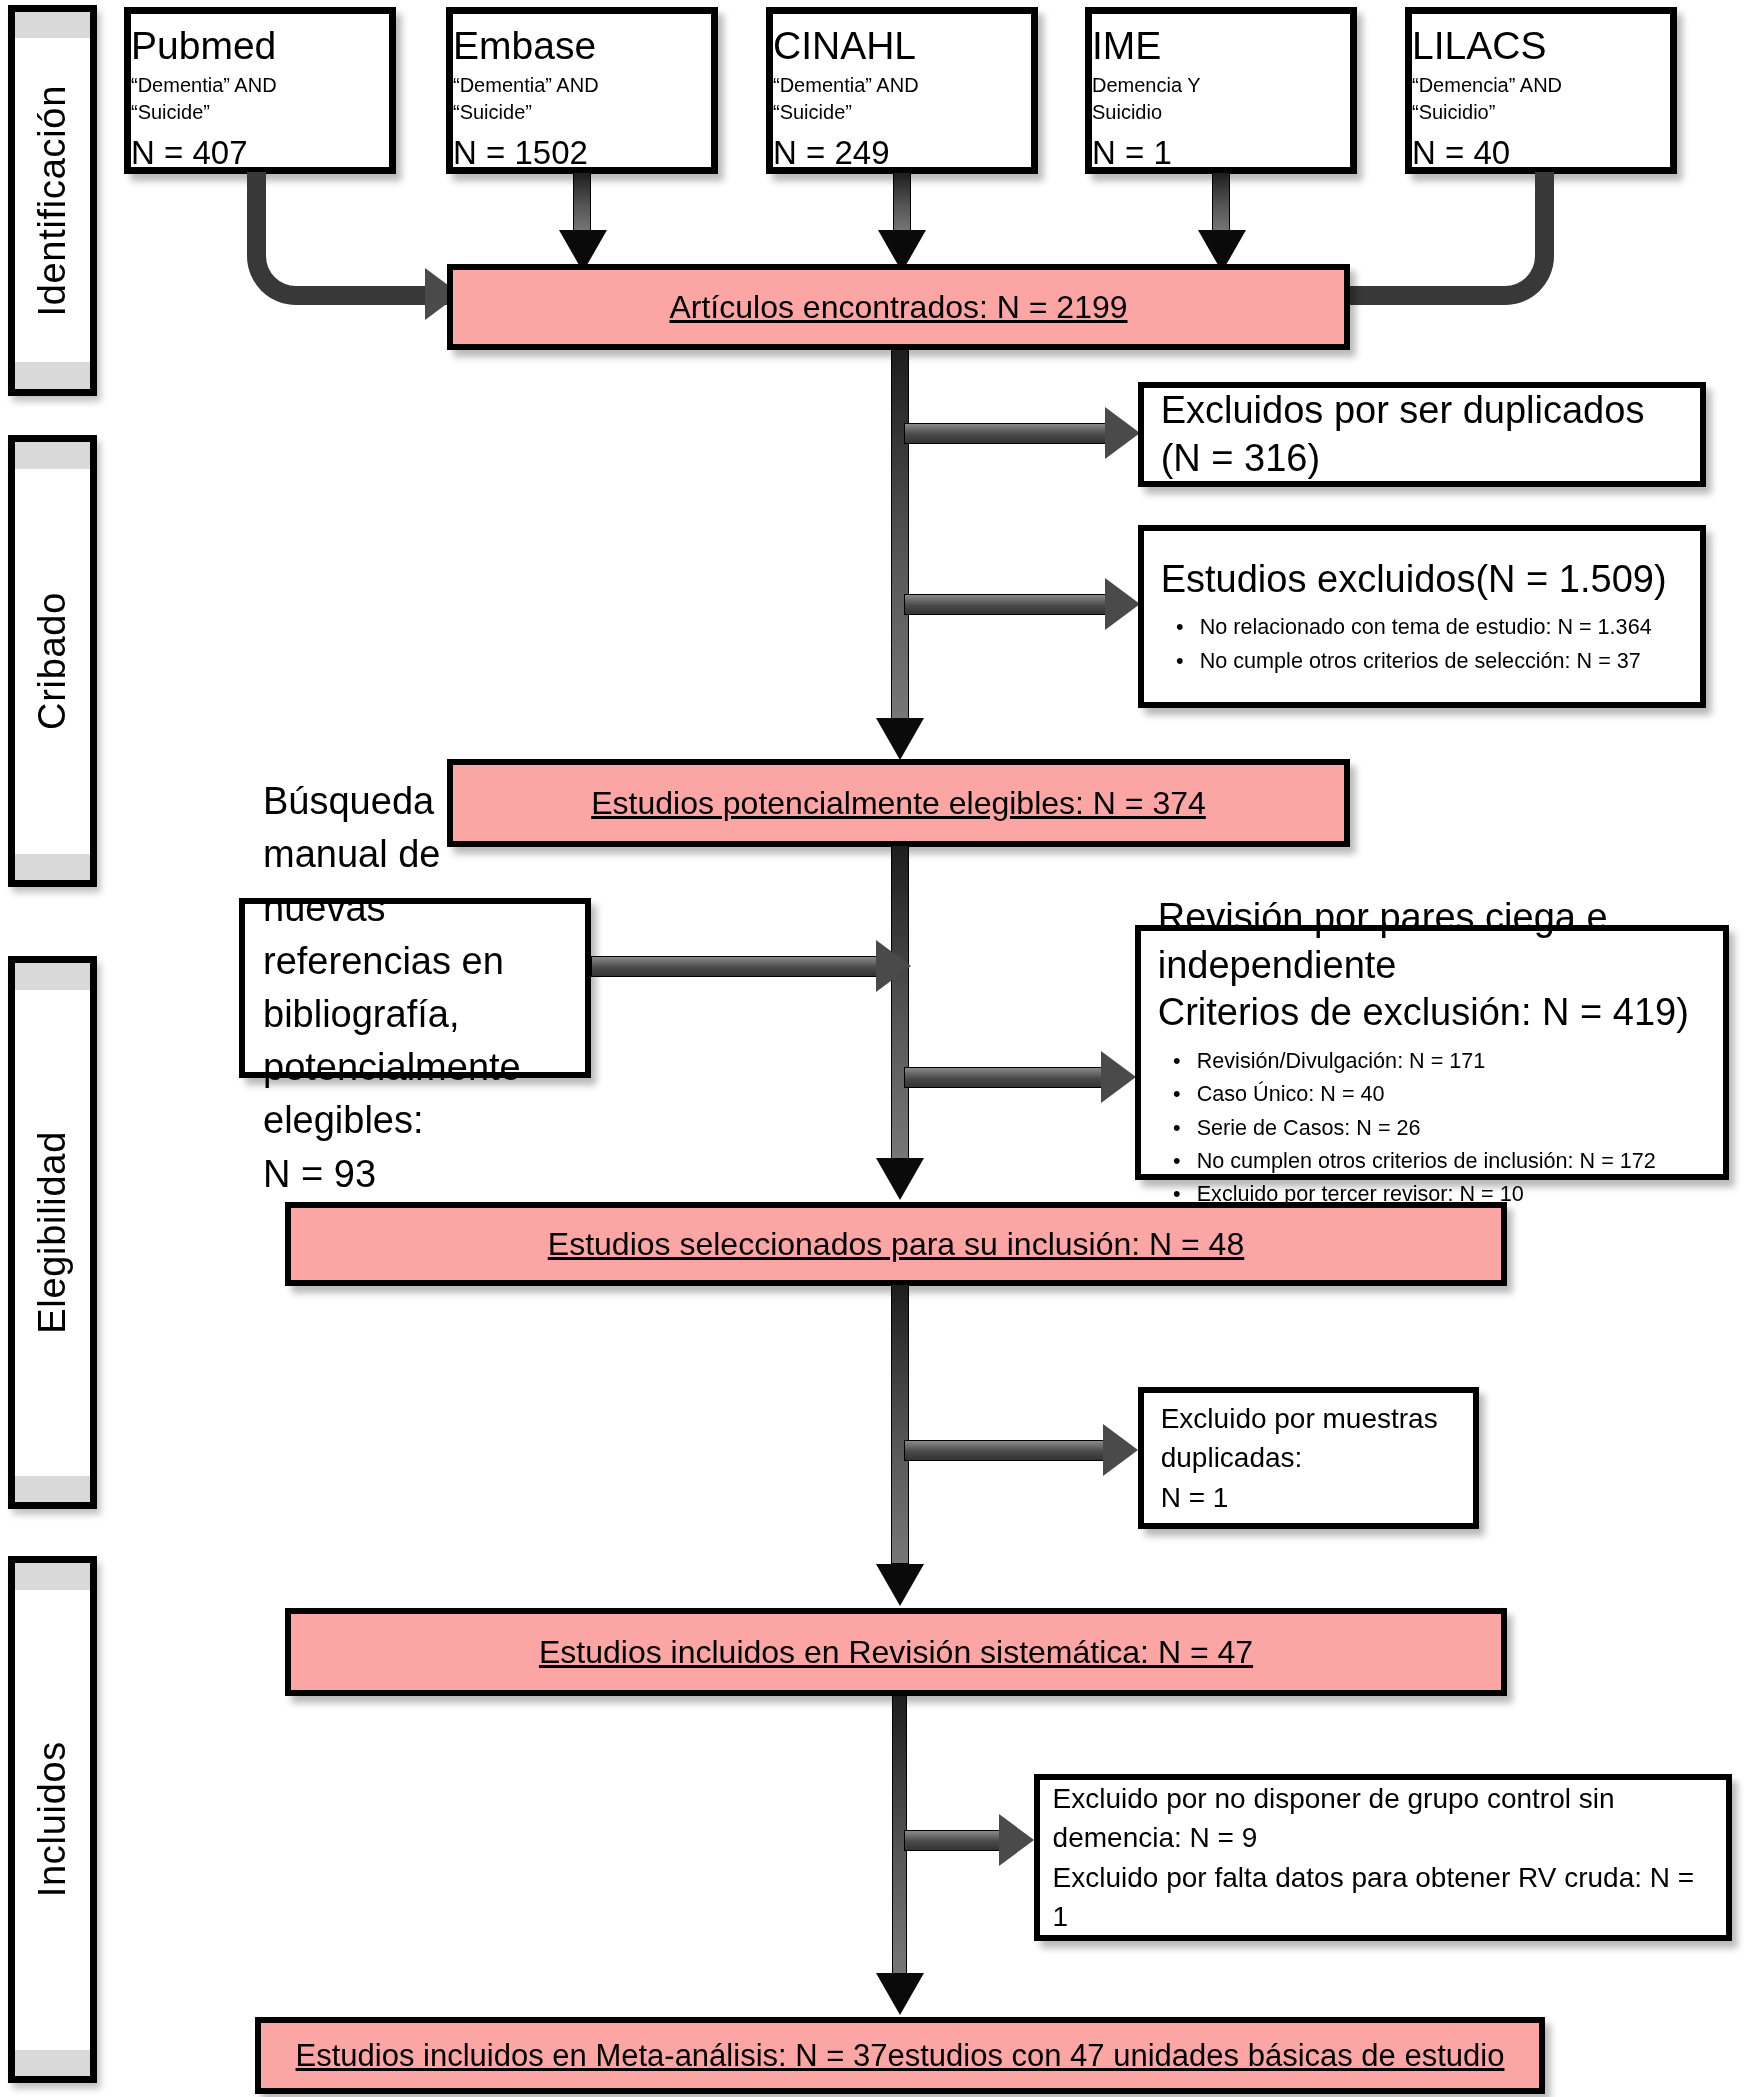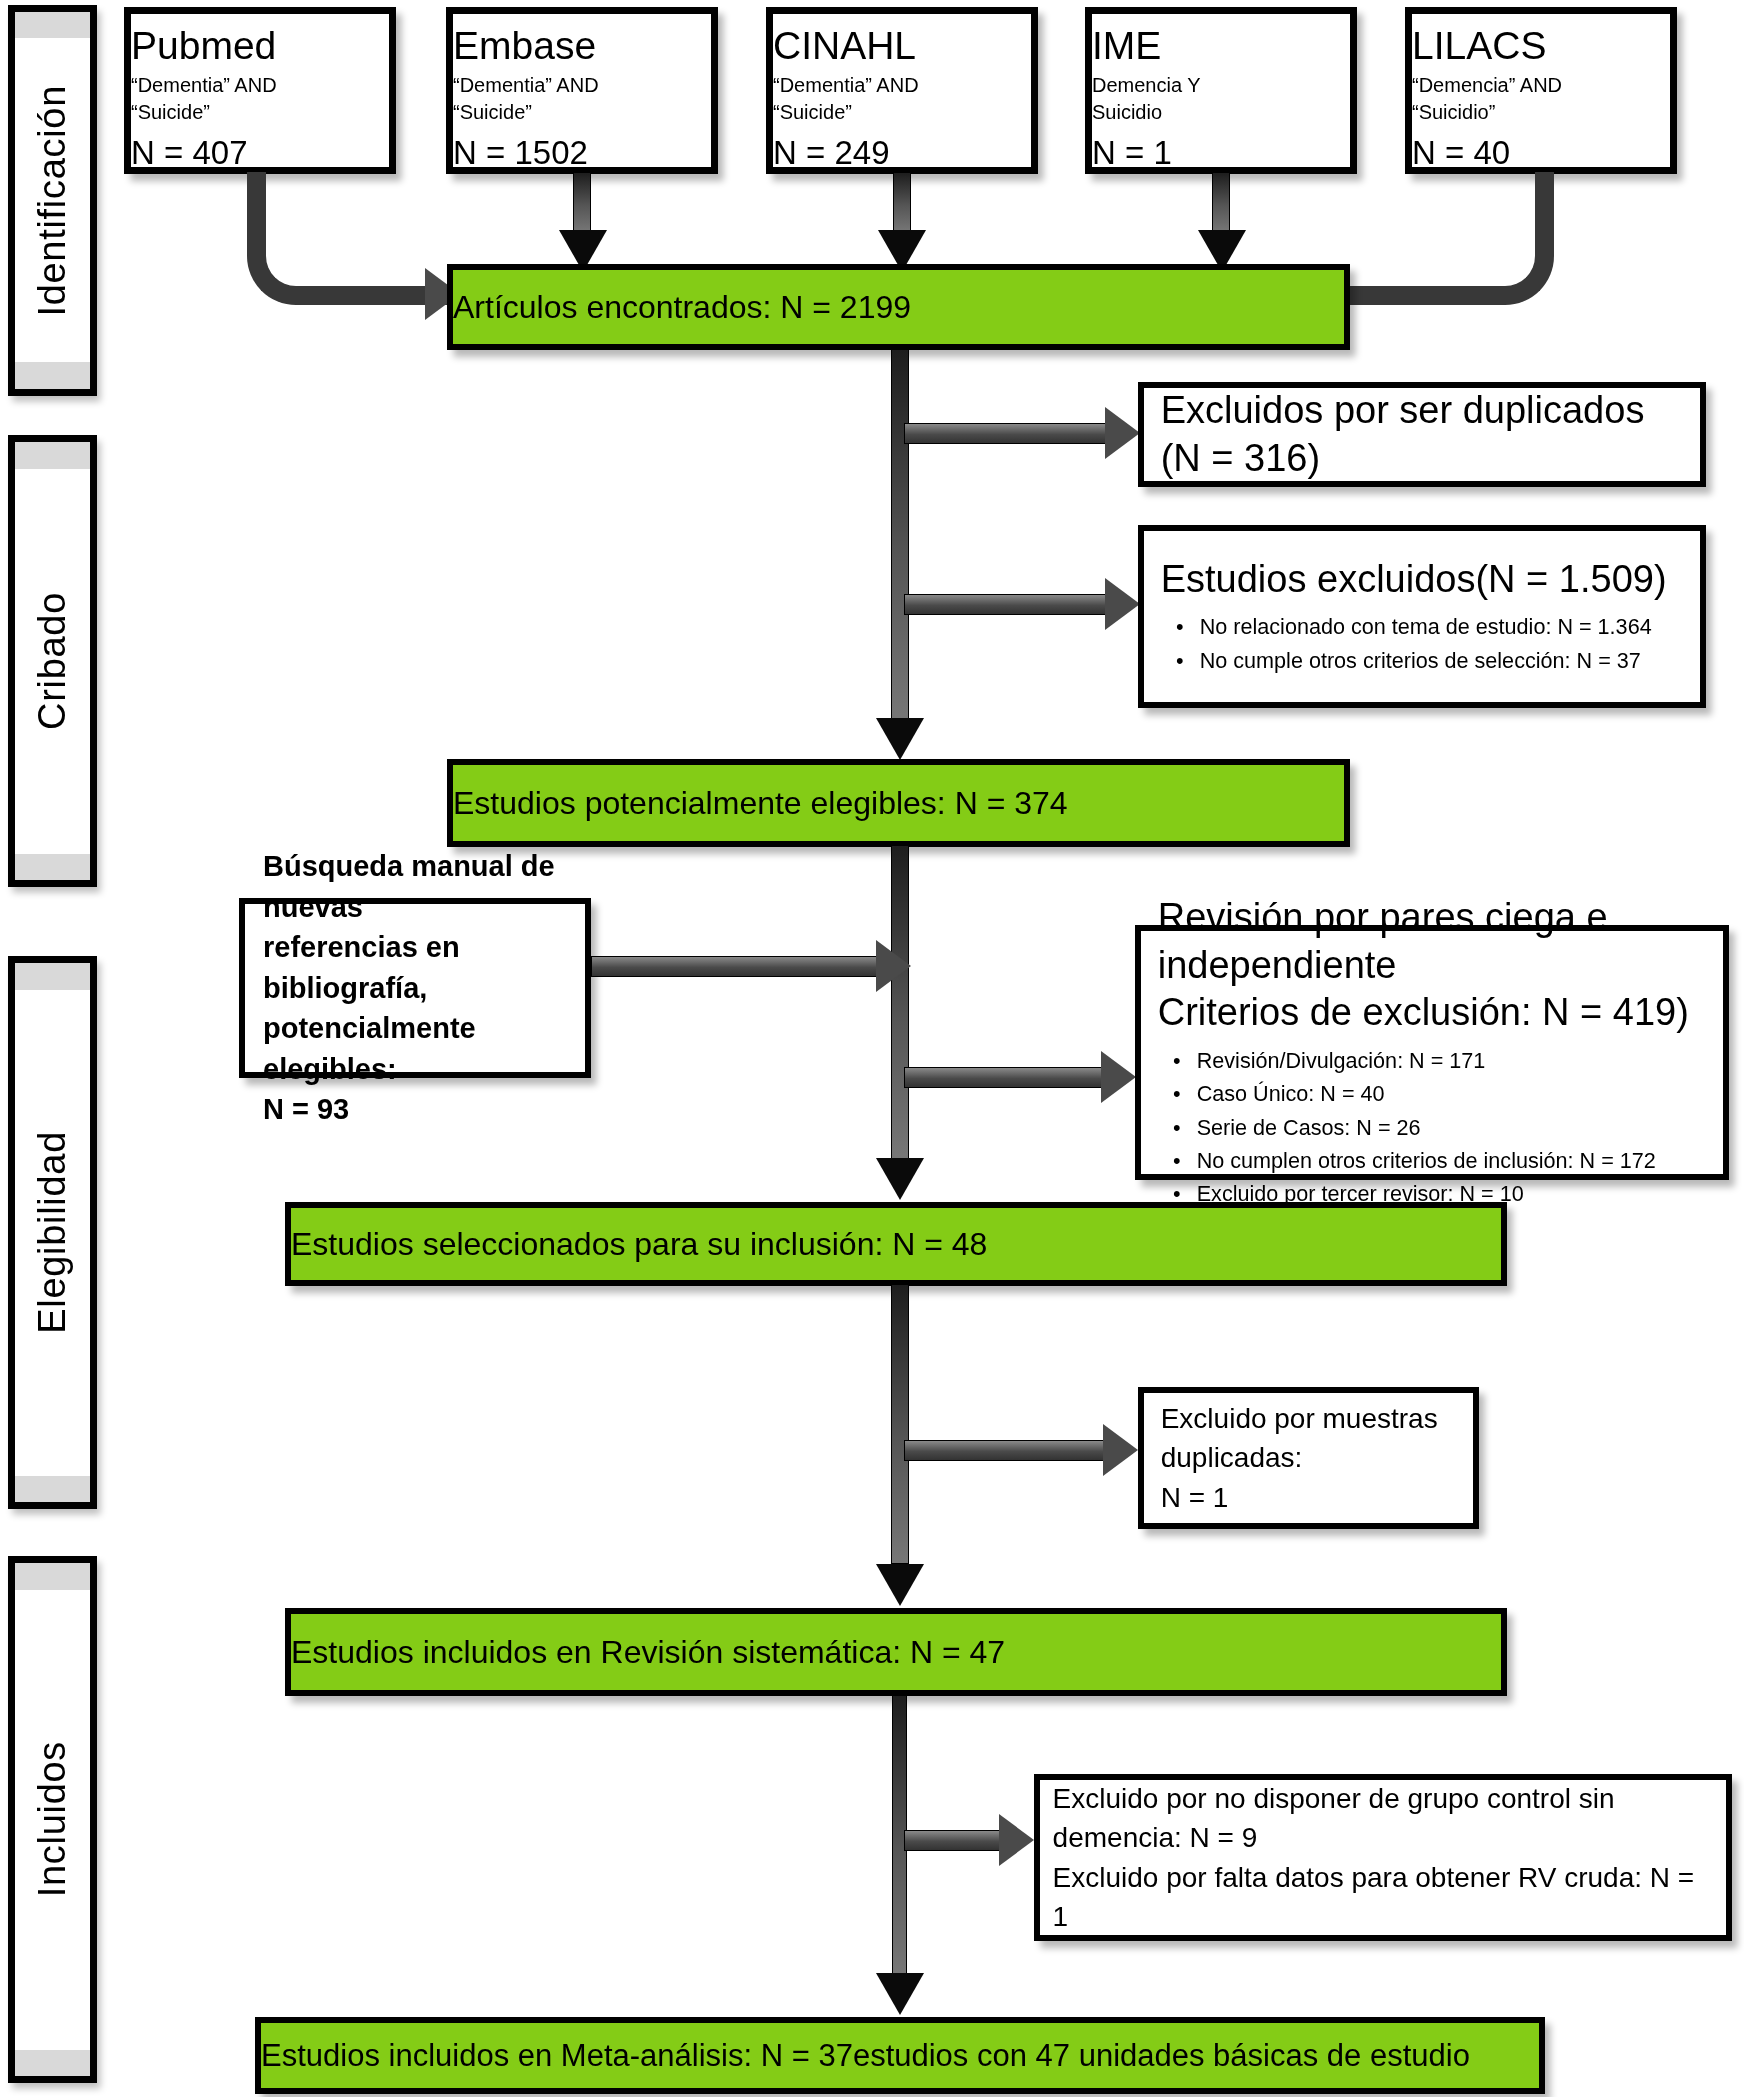--- a/index.html
+++ b/index.html
@@ -17,23 +17,23 @@
                letter-spacing:0.7px;white-space:nowrap;z-index:2;}
 
   
   .source{position:absolute;top:7px;width:272px;height:167px;background:#fff;border:7px solid #000;
           box-sizing:border-box;text-align:left;box-shadow:5.6px 7px 7px rgba(0,0,0,0.28);}
   .source-name{font-size:39px;margin-top:11px;line-height:1.1;}
   .source-query{font-size:20px;line-height:1.35;margin-top:4.2px;white-space:pre-line;}
   .source-n{font-size:33px;margin-top:8.4px;}
 
   
-  .flow{position:absolute;background:#84cc16;border:6.3px solid #000;box-sizing:border-box;
-        display:flex;align-items:center;text-align:center;
-        box-shadow:5.6px 7px 7px rgba(0,0,0,0.28);}
+  .flow{position:absolute;background:#fca5a5;border:6.3px solid #000;box-sizing:border-box;
+        display:flex;align-items:center;justify-content:center;text-align:center;
+        box-shadow:5.6px 7px 7px rgba(0,0,0,0.28);text-decoration:underline;}
   .flow-text{font-size:32px;}
   .flow-text.small{font-size:31px;}
 
   
   .side{position:absolute;background:#fff;border:6.3px solid #000;box-sizing:border-box;
         display:flex;flex-direction:column;justify-content:center;
         padding:9.8px 16.7px;box-shadow:5.6px 7px 7px rgba(0,0,0,0.28);}
   .side-title{font-size:38px;line-height:1.25;white-space:pre-line;}
   .side-text{font-size:28px;line-height:1.4;white-space:pre-line;}
   ul.bullets{list-style:none;margin:7px 0 0 0;padding:0;}
@@ -149,21 +149,21 @@
   </div>
 
   <div class="flow" style="left:447px;top:759px;width:903px;height:88px;">
     <div class="flow-text">Estudios potencialmente elegibles: N = 374</div>
   </div>
 
   <div class="vbar" style="left:891px;top:845px;width:18px;height:314px;"></div>
   <div class="vhead" style="left:876px;top:1158px;"></div>
 
   <div class="side" style="left:239px;top:898px;width:352px;height:180px;padding:9.8px 18px;">
-    <div class="side-text" style="font-size:29px;font-weight:bold;">Búsqueda manual de nuevas
+    <div class="side-text" style="font-size:38px;">Búsqueda manual de nuevas
 referencias en bibliografía,
 potencialmente elegibles:
 N = 93</div>
   </div>
   <div class="hbar" style="left:591px;top:956px;width:287px;"></div>
   <div class="hhead-r" style="left:876px;top:940px;"></div>
 
   <div class="hbar" style="left:904px;top:1067px;width:199px;"></div>
   <div class="hhead-r" style="left:1101px;top:1051px;"></div>
   <div class="side" style="left:1135px;top:925px;width:594px;height:255px;">

